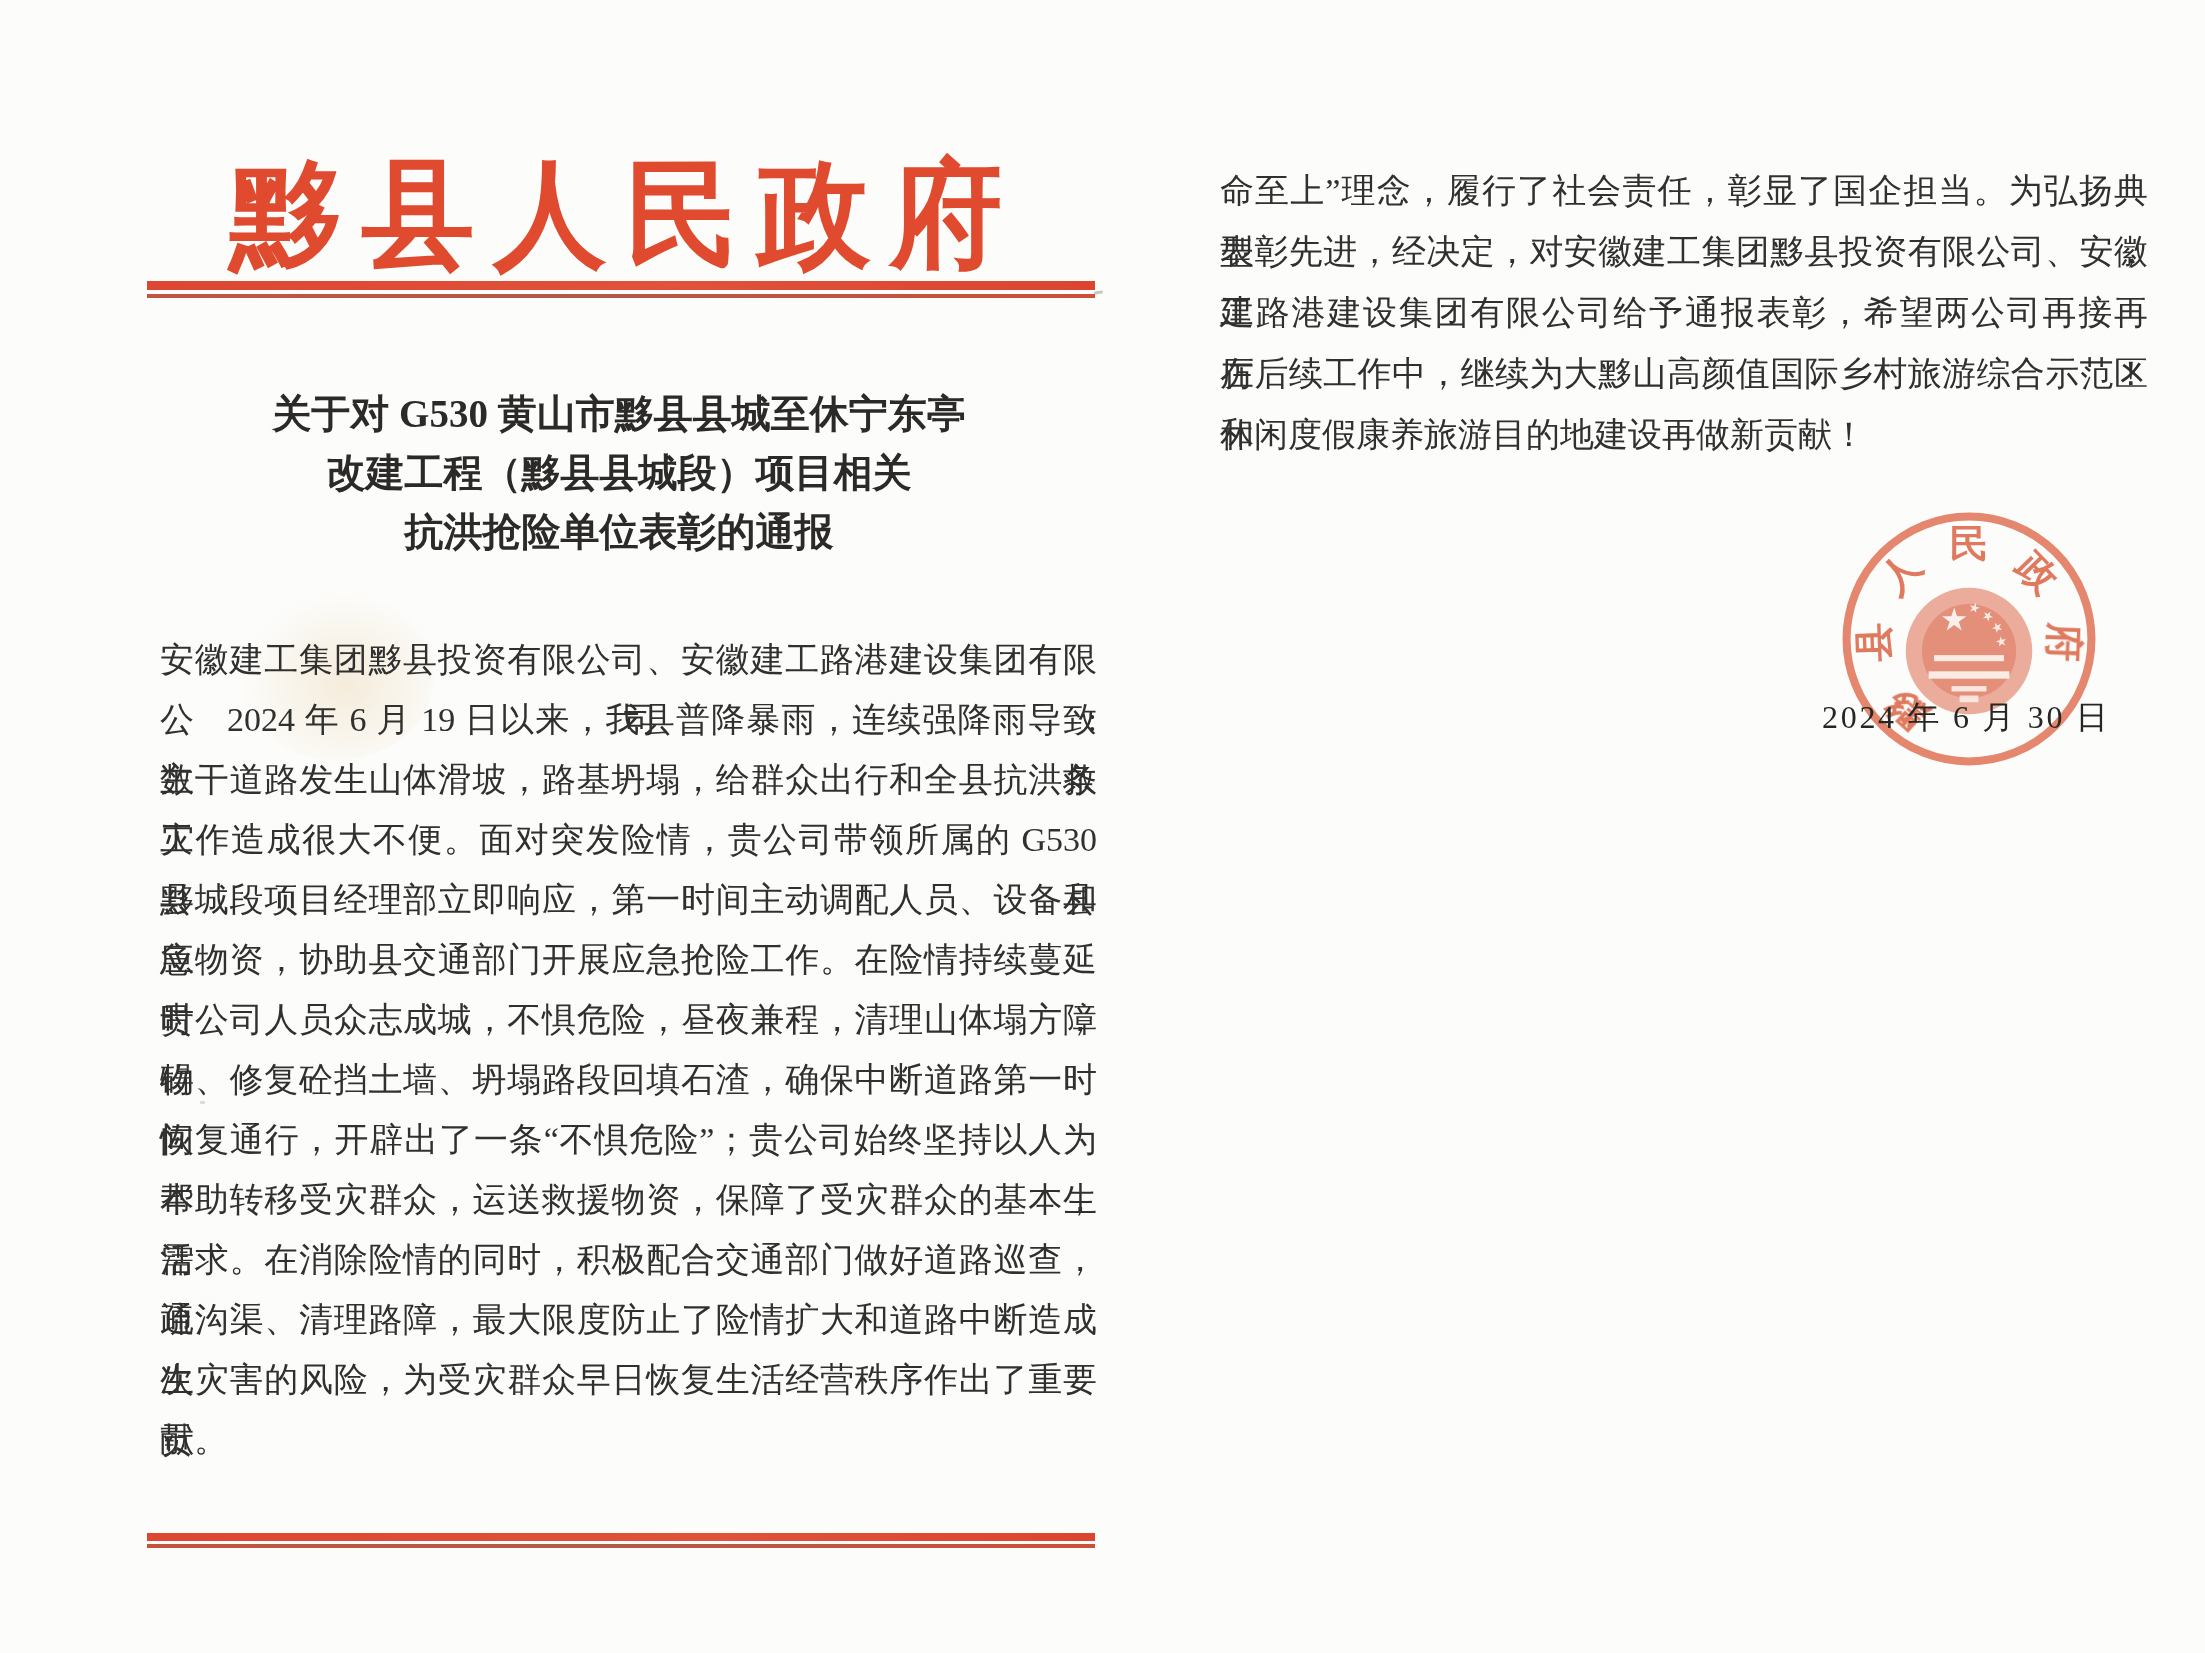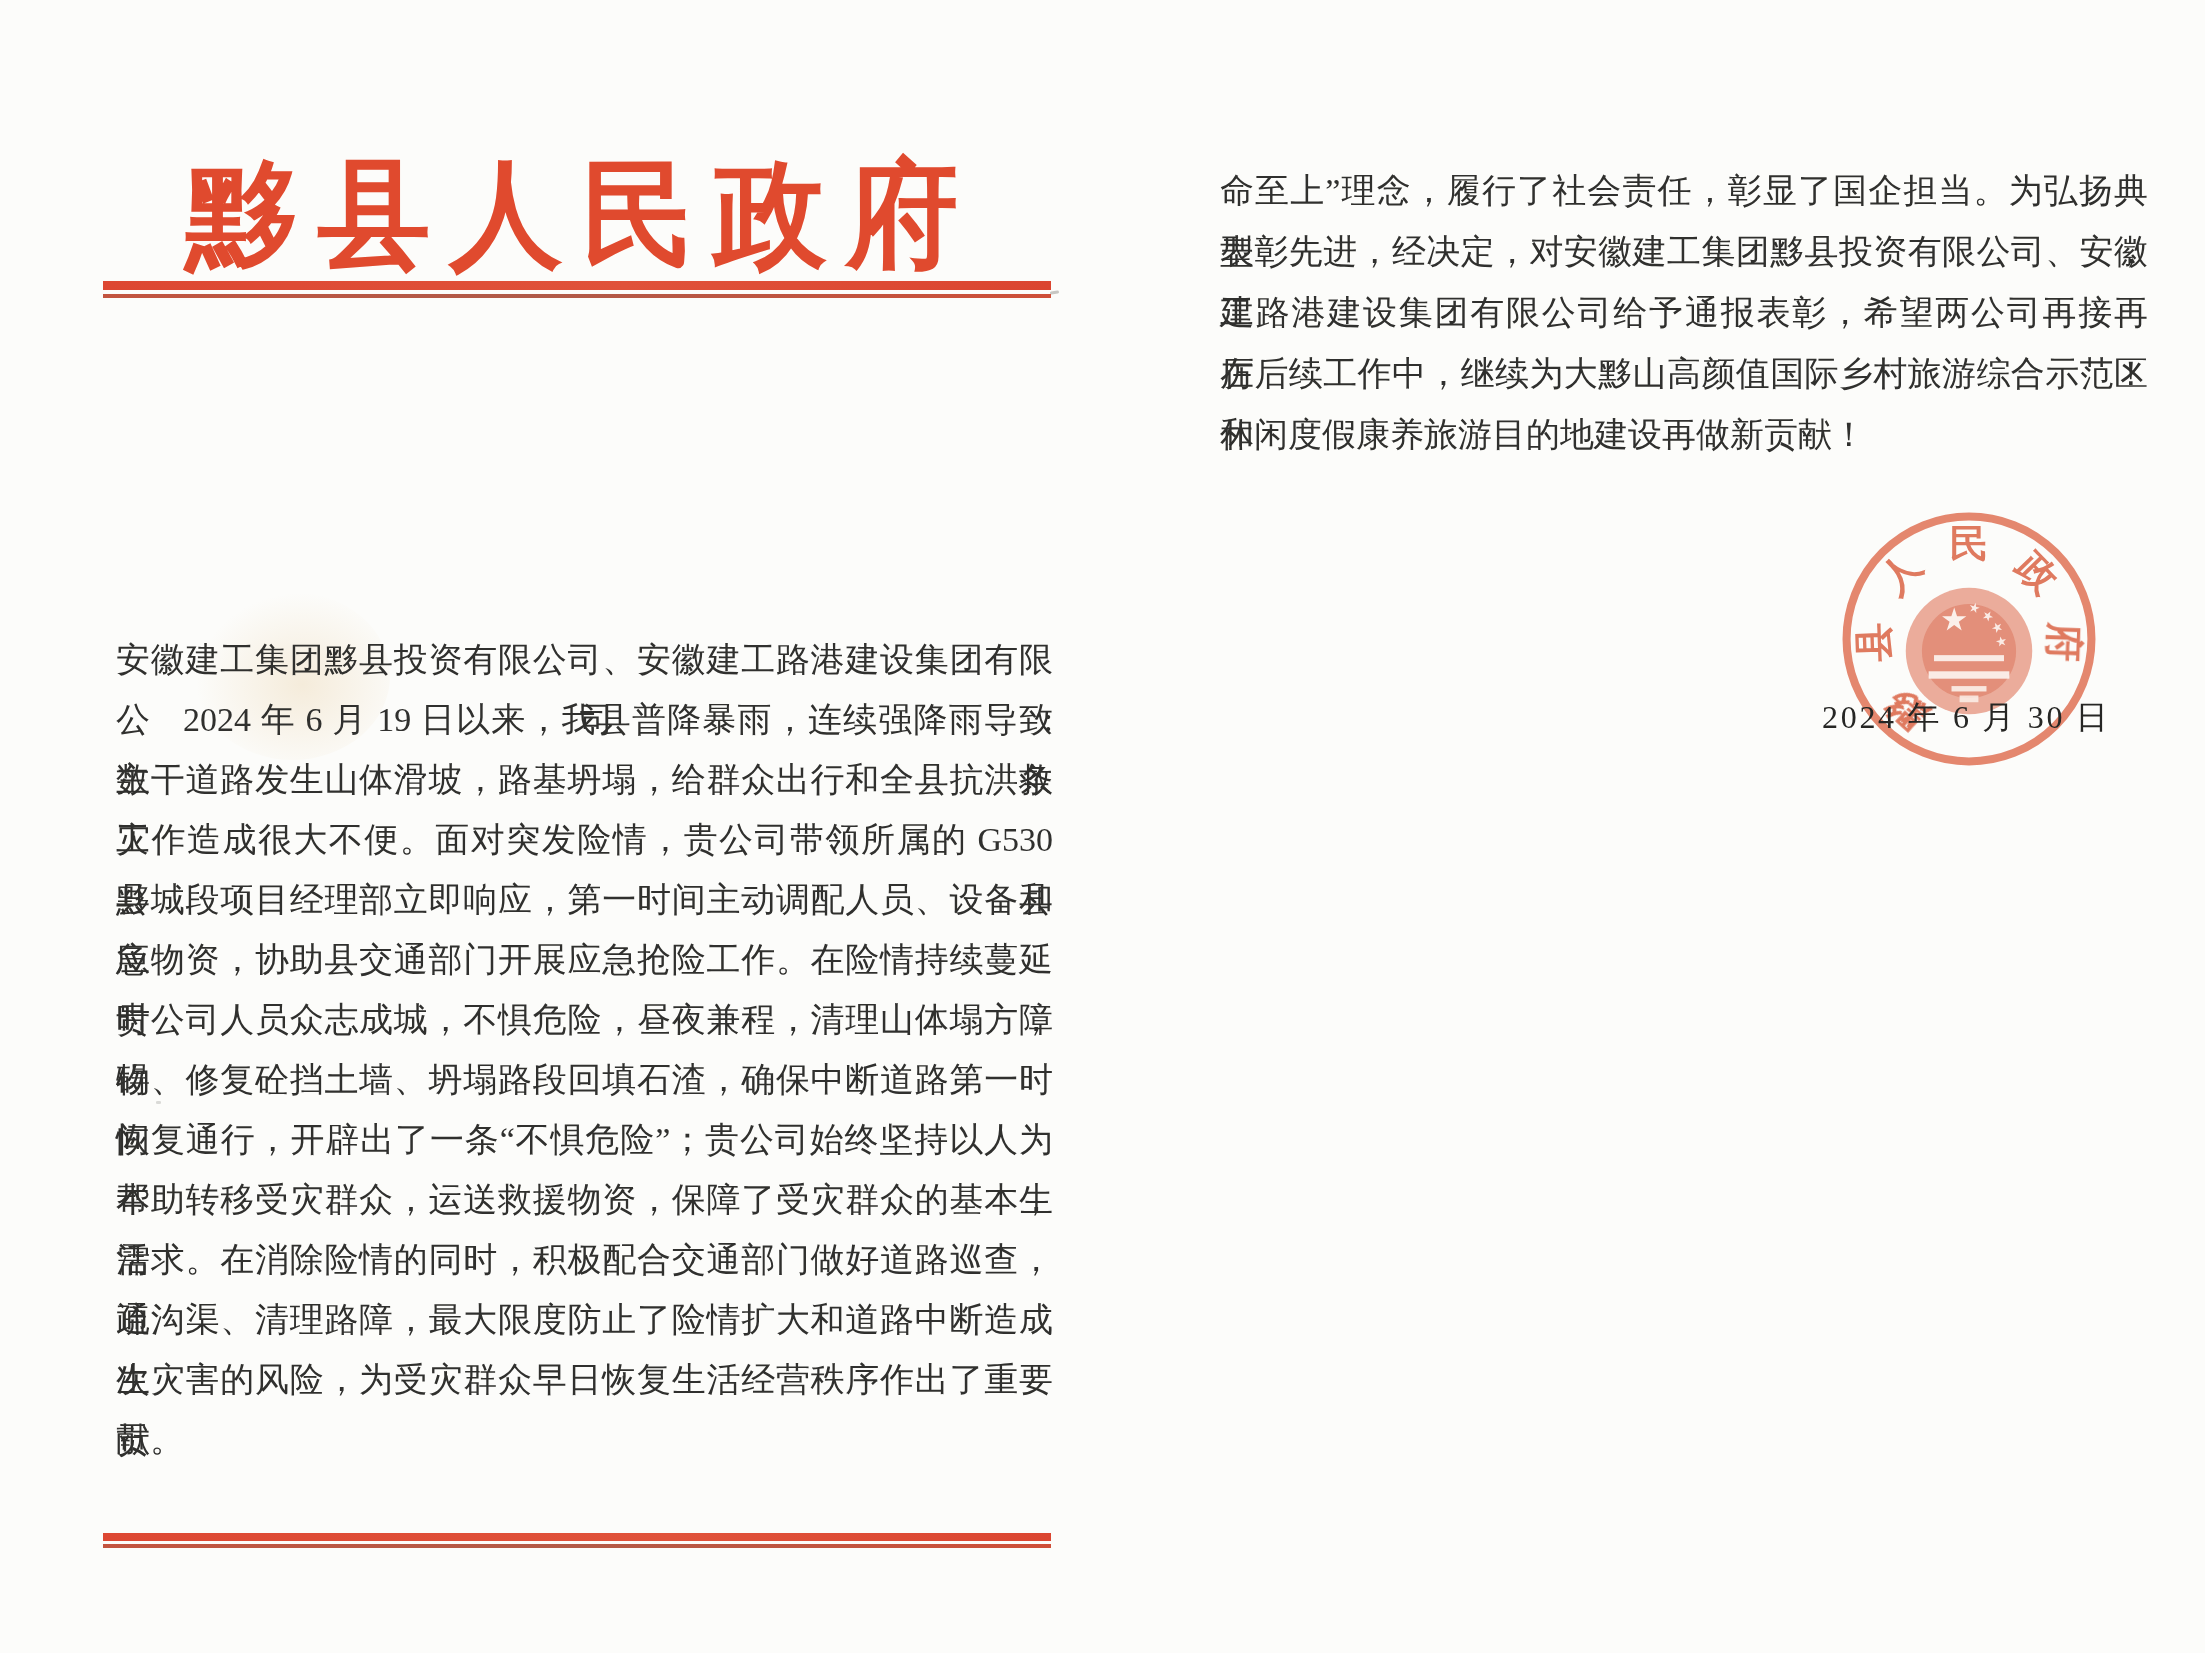--- a/index.html
+++ b/index.html
@@ -1,21 +1,21 @@
 <!DOCTYPE html>
 <html style="font-size:10.8px"><head>
 <meta charset="utf-8">
 <style>
   html,body{margin:0;padding:0;}
   body{
     width:2205px;height:1654px;position:relative;overflow:hidden;
     background:#fcfcfa;
     font-family:"Liberation Serif", serif;
   }
-  .page{position:absolute;top:0;bottom:0;background:transparent;}
+  .page{position:absolute;top:0;bottom:0;background:transparent;margin-left:44px;}
   
   .agency-header{
     position:absolute;left:94px;top:153px;width:956px;
     text-align:center;font-weight:bold;
     font-size:113px;line-height:1.1;letter-spacing:19px;text-indent:19px;
     color:#e04a2e;
     transform:scaleY(1.04);
     font-family:"Liberation Serif", serif;
   }
   .rule{position:absolute;left:103px;width:948px;}
@@ -65,20 +65,25 @@
 <div class="page" style="left:0;width:1131px;">
   <div class="stain"></div>
   <div class="speck speck-a"></div>
   <div class="speck speck-b"></div>
 
   <div class="agency-header">黟县人民政府</div>
 
   <div class="rule rule-thick"></div>
   <div class="rule rule-thin"></div>
 
+  <div class="doc-title">
+    <div>关于对 G530 黄山市黟县县城至休宁东亭</div>
+    <div>改建工程（黟县县城段）项目相关</div>
+    <div>抗洪抢险单位表彰的通报</div>
+  </div>
 
   <div class="body-col body-left">
     <div class="line">安徽建工集团黟县投资有限公司、安徽建工路港建设集团有限公司:</div>
     <div class="line indent">2024 年 6 月 19 日以来，我县普降暴雨，连续强降雨导致数条</div>
     <div class="line">主干道路发生山体滑坡，路基坍塌，给群众出行和全县抗洪救灾</div>
     <div class="line">工作造成很大不便。面对突发险情，贵公司带领所属的 G530 黟县</div>
     <div class="line">县城段项目经理部立即响应，第一时间主动调配人员、设备和应</div>
     <div class="line">急物资，协助县交通部门开展应急抢险工作。在险情持续蔓延时，</div>
     <div class="line">贵公司人员众志成城，不惧危险，昼夜兼程，清理山体塌方障碍</div>
     <div class="line">物、修复砼挡土墙、坍塌路段回填石渣，确保中断道路第一时间</div>

